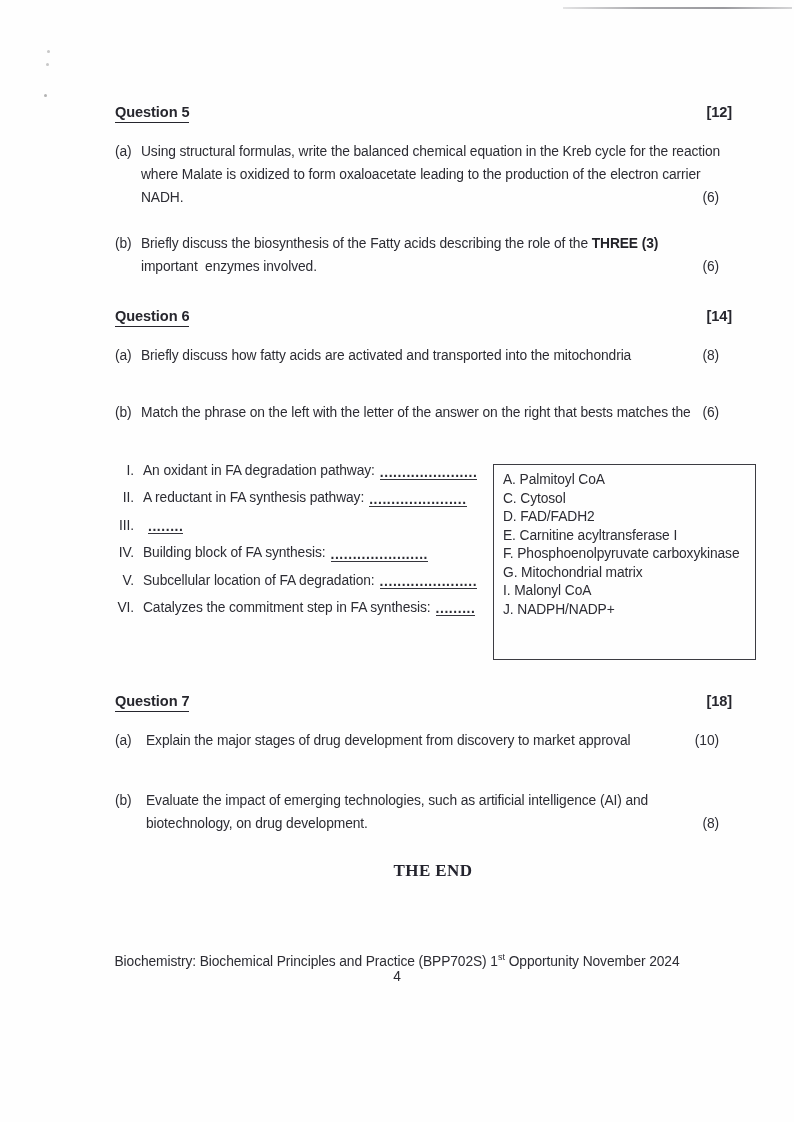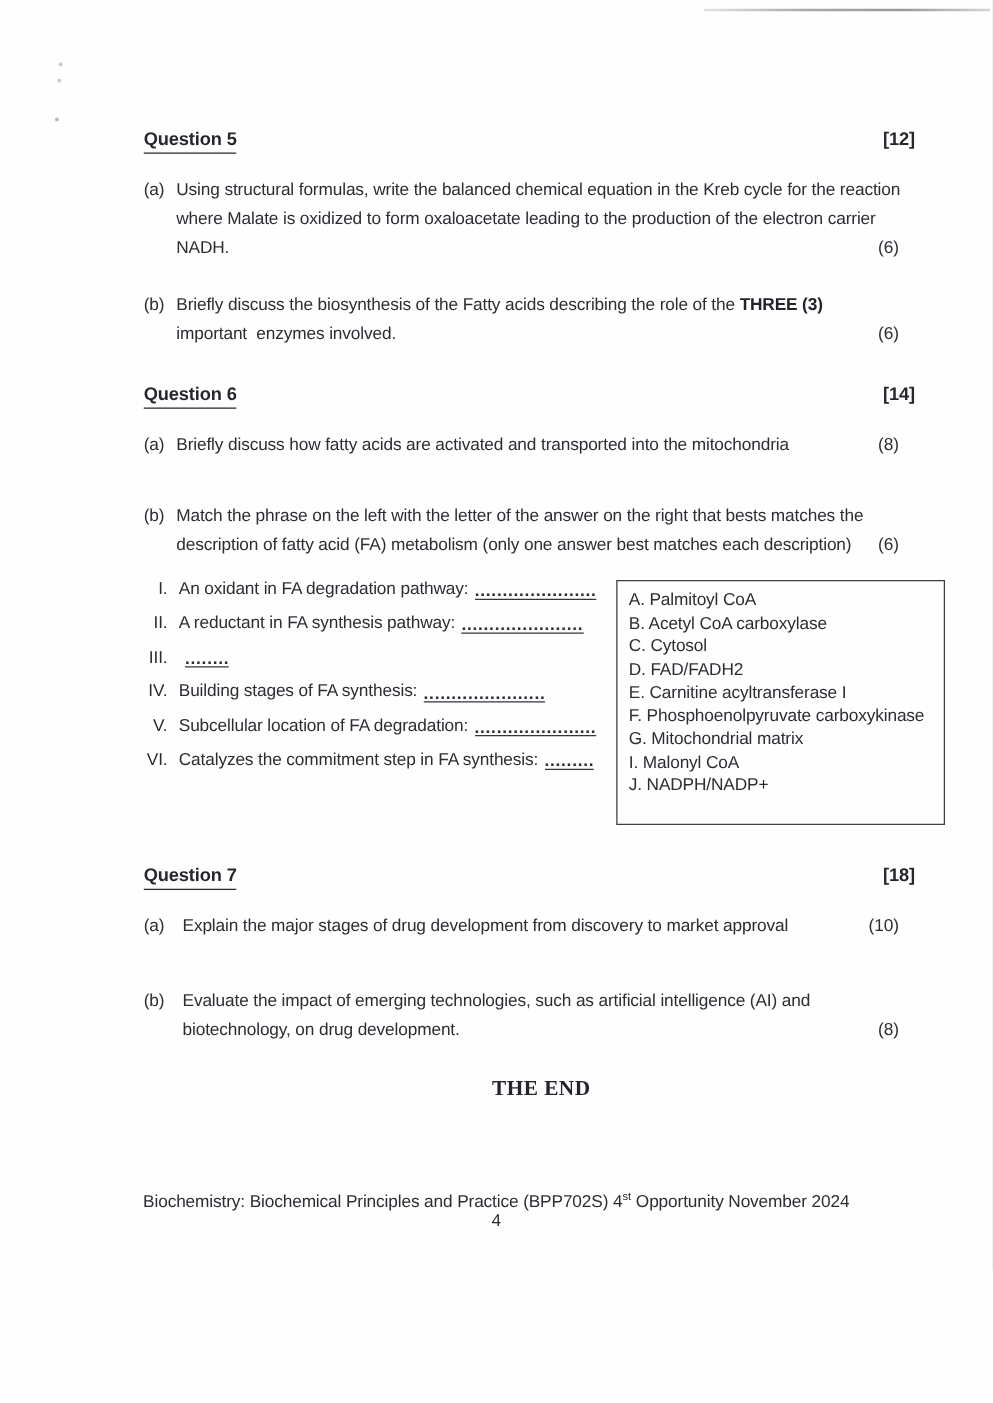--- a/index.html
+++ b/index.html
@@ -106,21 +106,20 @@
     <div class="pbody">
       <span class="pline">Briefly discuss how fatty acids are activated and transported into the mitochondria</span>
     </div>
     <span class="pmarks">(8)</span>
   </div>
 
   <div class="qpart" style="top:401px;">
     <span class="plabel">(b)</span>
     <div class="pbody">
       <span class="pline">Match the phrase on the left with the letter of the answer on the right that bests matches the</span><br>
-      <span class="pline">description of fatty acid (FA) metabolism (only one answer best matches each description)</span>
     </div>
     <span class="pmarks">(6)</span>
   </div>
 
   <div class="match-list">
     <div class="match-row">
       <span class="match-numeral">I.</span>
       <span>An oxidant in FA degradation pathway:</span>
       <span class="match-dots">......................</span>
     </div>
@@ -128,38 +127,37 @@
       <span class="match-numeral">II.</span>
       <span>A reductant in FA synthesis pathway:</span>
       <span class="match-dots">......................</span>
     </div>
     <div class="match-row">
       <span class="match-numeral">III.</span>
       <span class="match-dots">........</span>
     </div>
     <div class="match-row">
       <span class="match-numeral">IV.</span>
-      <span>Building stages of FA synthesis:</span>
+      <span>Building block of FA synthesis:</span>
       <span class="match-dots">......................</span>
     </div>
     <div class="match-row">
       <span class="match-numeral">V.</span>
       <span>Subcellular location of FA degradation:</span>
       <span class="match-dots">......................</span>
     </div>
     <div class="match-row">
       <span class="match-numeral">VI.</span>
       <span>Catalyzes the commitment step in FA synthesis:</span>
       <span class="match-dots">.........</span>
     </div>
   </div>
 
   <div class="answer-box">
     <div>A. Palmitoyl CoA</div>
-    <div>B. Acetyl CoA carboxylase</div>
     <div>C. Cytosol</div>
     <div>D. FAD/FADH2</div>
     <div>E. Carnitine acyltransferase I</div>
     <div>F. Phosphoenolpyruvate carboxykinase</div>
     <div>G. Mitochondrial matrix</div>
     <div>I. Malonyl CoA</div>
     <div>J. NADPH/NADP+</div>
   </div>
 
   <div class="qheader" style="top:692px;">
@@ -179,16 +177,16 @@
     <span class="plabel" style="width:31px;">(b)</span>
     <div class="pbody">
       <span class="pline">Evaluate the impact of emerging technologies, such as artificial intelligence (AI) and</span><br>
       <span class="pline">biotechnology, on drug development.</span>
     </div>
     <span class="pmarks">(8)</span>
   </div>
 
   <div class="the-end">THE END</div>
 
-  <div class="footer"><span>Biochemistry: Biochemical Principles and Practice (BPP702S) 4</span><sup>st</sup><span> Opportunity November 2024</span></div>
+  <div class="footer"><span>Biochemistry: Biochemical Principles and Practice (BPP702S) 1</span><sup>st</sup><span> Opportunity November 2024</span></div>
   <div class="page-num">4</div>
 
 </div>
 
 </body></html>

